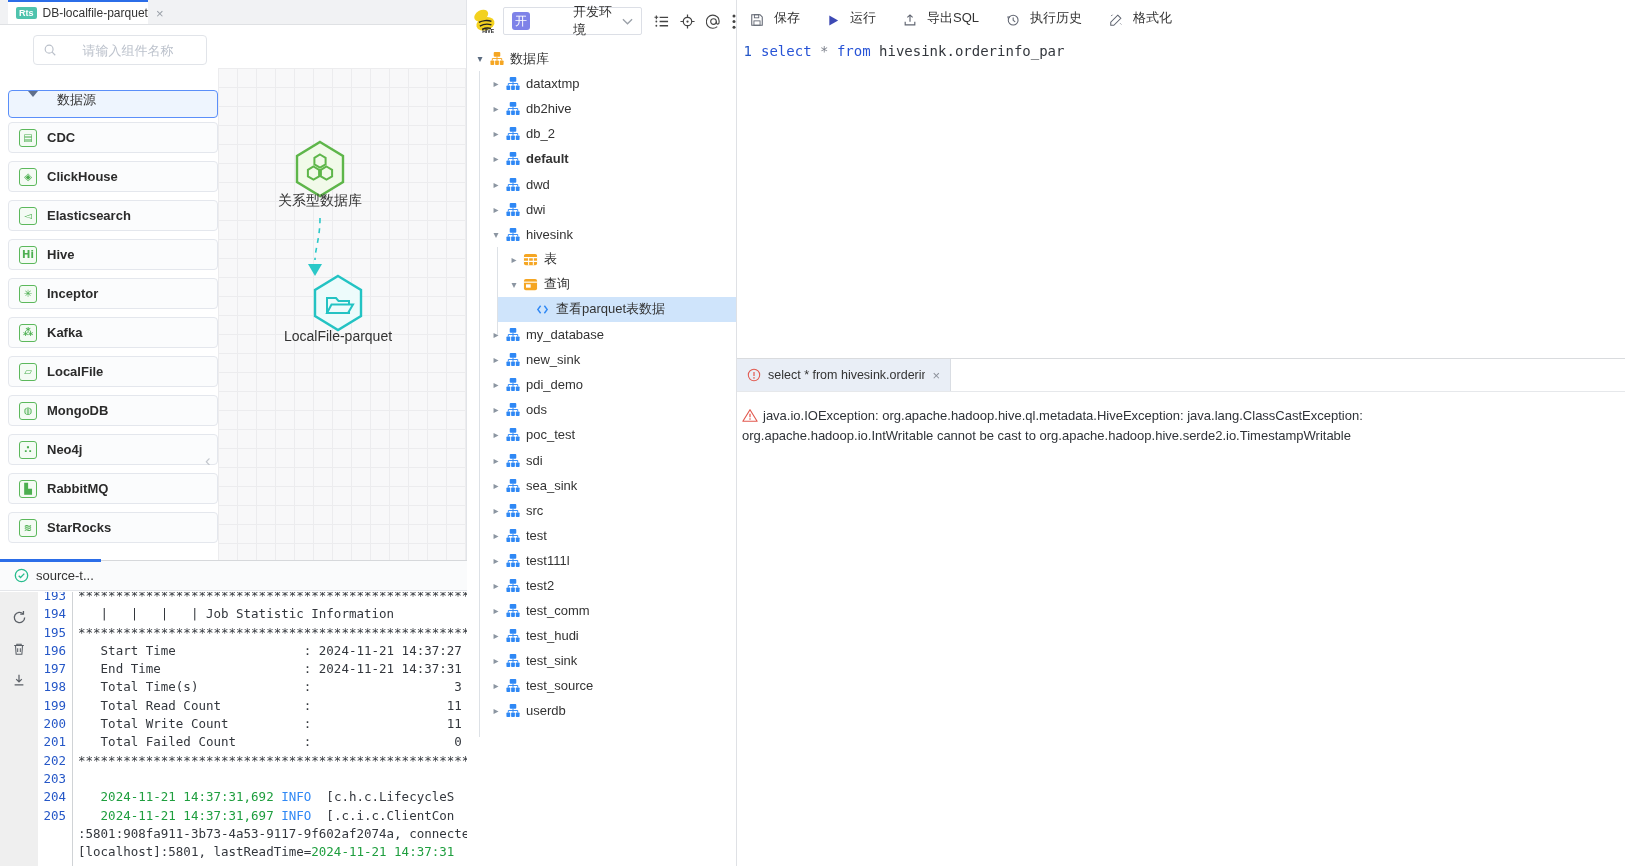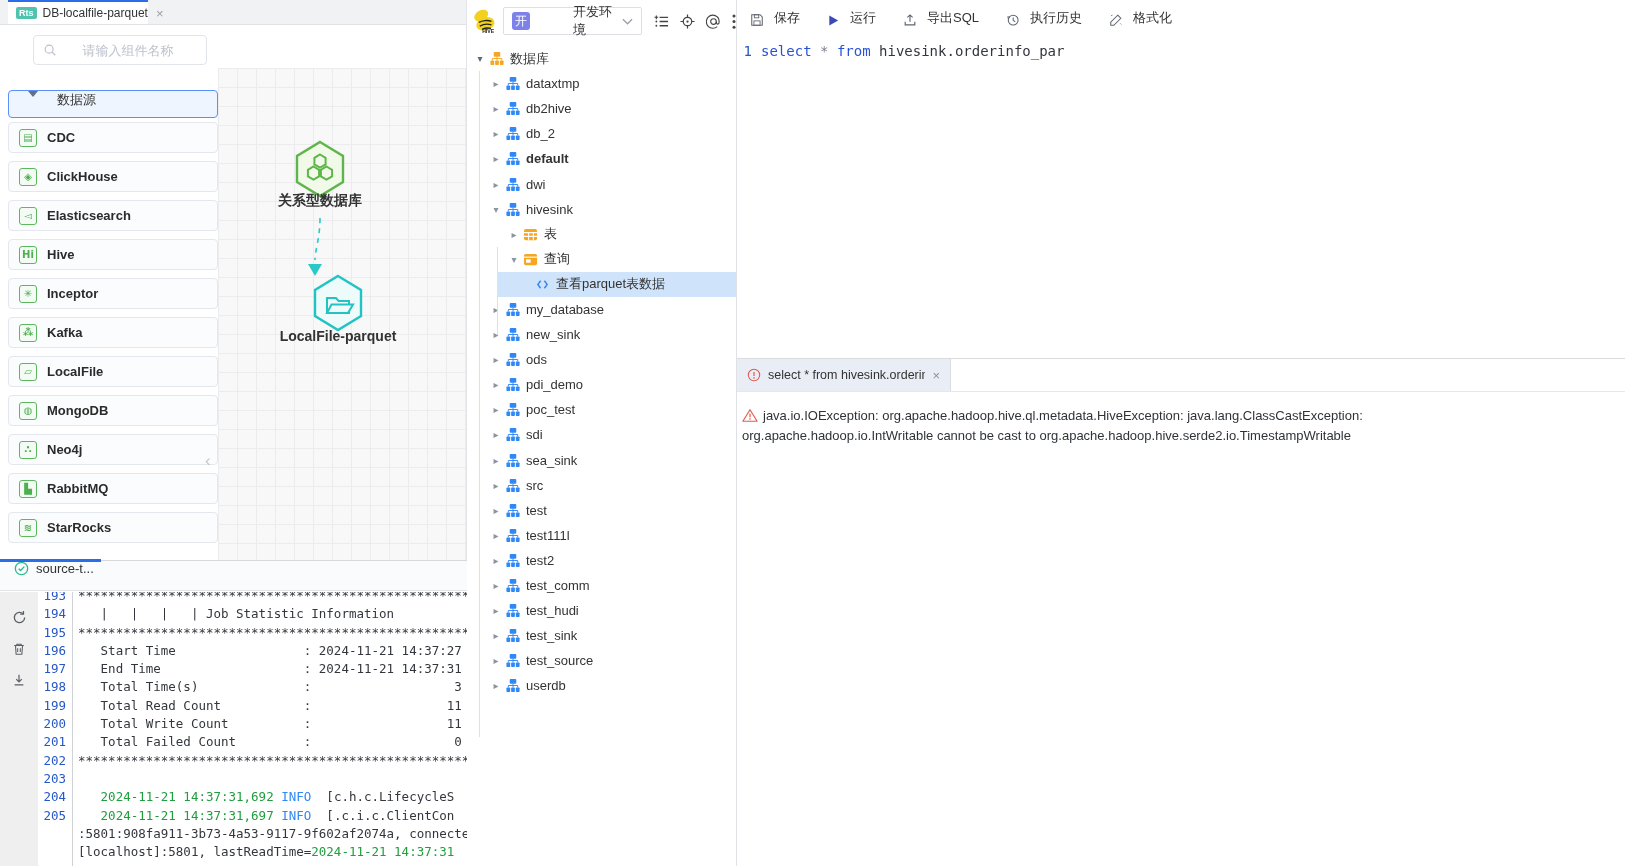--- a/index.html
+++ b/index.html
@@ -11,40 +11,40 @@
   .left-panel { position:absolute; left:0; top:0; width:467px; height:866px; border-right:1px solid #e2e4e8; background:#fff; }
   .lp-tabbar { height:25px; background:#f1f2f4; border-bottom:1px solid #dfe1e4; display:flex; }
   .lp-tab { margin-left:8px; width:140px; background:#fff; border-top:2px solid #2b6de8; display:flex; align-items:center; gap:6px; padding:0 8px; }
   .lp-tab-badge { background:#4fc3ad; color:#fff; font-size:9px; border-radius:2px; padding:1px 3px; font-weight:bold; }
   .lp-tab-title { font-size:12px; color:#333; white-space:nowrap; }
   .lp-tab-close { color:#9aa0a8; font-size:13px; margin-left:2px; cursor:pointer; }
 
   .lp-canvas { position:absolute; left:218px; top:68px; width:248px; height:492px; background-color:#f8f8f9;
     background-image:linear-gradient(#ececee 1px, transparent 1px), linear-gradient(90deg,#ececee 1px, transparent 1px);
     background-size:19px 19px; }
-  .node-label { position:absolute; width:130px; text-align:center; font-size:14px; color:#333;font-weight:bold; }
+  .node-label { position:absolute; width:130px; text-align:center; font-size:14px; color:#333; }
 
   .lp-search { position:absolute; left:33px; top:35px; width:174px; height:30px; border:1px solid #e1e4e9; border-radius:4px; background:#fff; display:flex; align-items:center; padding:0 9px; gap:6px; }
   .lp-search input { border:none; outline:none; width:130px; font-size:13px; color:#333; font-family:"Liberation Sans",sans-serif;text-align:center; }
   .lp-search input::placeholder { color:#bcc2cc; }
 
   .lp-section-header { position:absolute; left:8px; top:90px; width:210px; height:28px; border:1px solid #5b8ff9; background:#eef5fe; border-radius:4px; display:flex; align-items:flex-start; padding-left:19px; gap:19px; }
   .caret-down { width:0; height:0; border-left:5px solid transparent; border-right:5px solid transparent; border-top:6px solid #61708a; }
   .lp-section-label { font-size:13px; color:#333; }
 
   .lp-items { position:absolute; left:8px; top:122px; width:210px; display:flex; flex-direction:column; gap:8px; }
   .lp-item { height:31px; background:#fbfcfd; border:1px solid #e4e7ed; border-radius:4px; display:flex; align-items:center; padding:0 10px; gap:10px; cursor:grab; }
   .lp-item-icon { width:18px; height:18px; border:1px solid #5cb85c; border-radius:3px; color:#4caf50; font-size:10px; line-height:16px; text-align:center; background:#f4fbf4; font-weight:bold; font-family:"DejaVu Sans",sans-serif; flex:none; }
   .lp-item-label { font-size:13px; color:#2b2b2b; font-weight:600; }
   .lp-collapse { position:absolute; left:205px; top:451px; color:#c3c7cd; font-size:17px; }
 
   
   .lp-log { position:absolute; left:0; top:560px; width:467px; height:306px; border-top:1px solid #d6d8db; background:#fff; }
   .lp-log-accent { position:absolute; left:0; top:-2px; width:101px; height:3px; background:#2b6de8; }
-  .lp-log-tabs { height:30px; background:#fafbfc; border-bottom:1px solid #e4e6ea; display:flex; align-items:flex-start; padding-left:14px; gap:7px; }
+  .lp-log-tabs { height:30px; background:#fafbfc; border-bottom:1px solid #e4e6ea; display:flex; align-items:center; padding-left:14px; gap:7px; }
   .lp-log-tab-label { font-size:13px; color:#333; }
   .lp-log-body { position:absolute; left:0; top:31px; right:0; bottom:0; overflow:hidden; }
   .lp-log-gutterbar { position:absolute; left:0; top:0; bottom:0; width:38px; background:#efefef; display:flex; flex-direction:column; align-items:center; padding-top:18px; gap:17px; z-index:3; }
   .lp-log-gutterbar span { cursor:pointer; line-height:0; }
   .lp-log-lines { position:absolute; left:38px; top:-5px; right:0; font-family:"DejaVu Sans Mono",monospace; font-size:12.5px; line-height:18.3px; color:#33373d; }
   .lp-log-vline { position:absolute; left:72px; top:0; bottom:0; border-left:1px solid #d0d3d6; z-index:2; }
   .log-row { display:flex; }
   .log-no { width:28px; flex:none; text-align:right; color:#2557c7; }
   .log-text { white-space:pre; padding-left:12px; }
   .tk-g { color:#1e9e3e; } .tk-b { color:#2f88f5; } .tk-d { color:#33373d; }
@@ -427,20 +427,33 @@
               <rect x="4.5" y="1" width="7" height="5" rx="1" fill="#2f88f5"></rect>
               <path d="M8 6v2M3 10V8h10v2M8 8v2" stroke="#2f88f5" fill="none"></path>
               <rect x="1" y="10" width="4" height="5" rx="0.8" fill="#2f88f5"></rect>
               <rect x="6" y="10" width="4" height="5" rx="0.8" fill="#2f88f5"></rect>
               <rect x="11" y="10" width="4" height="5" rx="0.8" fill="#2f88f5"></rect>
             </svg>
           </span>
           <span class="t-label">default</span>
         </div>
 
+        <div class="tree-row d1 collapsed">
+          <span class="arrow"></span>
+          <span class="t-icon">
+            <svg viewBox="0 0 16 16" width="16" height="15">
+              <rect x="4.5" y="1" width="7" height="5" rx="1" fill="#2f88f5"></rect>
+              <path d="M8 6v2M3 10V8h10v2M8 8v2" stroke="#2f88f5" fill="none"></path>
+              <rect x="1" y="10" width="4" height="5" rx="0.8" fill="#2f88f5"></rect>
+              <rect x="6" y="10" width="4" height="5" rx="0.8" fill="#2f88f5"></rect>
+              <rect x="11" y="10" width="4" height="5" rx="0.8" fill="#2f88f5"></rect>
+            </svg>
+          </span>
+          <span class="t-label">dwd</span>
+        </div>
 
         <div class="tree-row d1 collapsed">
           <span class="arrow"></span>
           <span class="t-icon">
             <svg viewBox="0 0 16 16" width="16" height="15">
               <rect x="4.5" y="1" width="7" height="5" rx="1" fill="#2f88f5"></rect>
               <path d="M8 6v2M3 10V8h10v2M8 8v2" stroke="#2f88f5" fill="none"></path>
               <rect x="1" y="10" width="4" height="5" rx="0.8" fill="#2f88f5"></rect>
               <rect x="6" y="10" width="4" height="5" rx="0.8" fill="#2f88f5"></rect>
               <rect x="11" y="10" width="4" height="5" rx="0.8" fill="#2f88f5"></rect>
@@ -529,35 +542,35 @@
           <span class="arrow"></span>
           <span class="t-icon">
             <svg viewBox="0 0 16 16" width="16" height="15">
               <rect x="4.5" y="1" width="7" height="5" rx="1" fill="#2f88f5"></rect>
               <path d="M8 6v2M3 10V8h10v2M8 8v2" stroke="#2f88f5" fill="none"></path>
               <rect x="1" y="10" width="4" height="5" rx="0.8" fill="#2f88f5"></rect>
               <rect x="6" y="10" width="4" height="5" rx="0.8" fill="#2f88f5"></rect>
               <rect x="11" y="10" width="4" height="5" rx="0.8" fill="#2f88f5"></rect>
             </svg>
           </span>
+          <span class="t-label">pdi_demo</span>
+        </div>
+
+        <div class="tree-row d1 collapsed">
+          <span class="arrow"></span>
+          <span class="t-icon">
+            <svg viewBox="0 0 16 16" width="16" height="15">
+              <rect x="4.5" y="1" width="7" height="5" rx="1" fill="#2f88f5"></rect>
+              <path d="M8 6v2M3 10V8h10v2M8 8v2" stroke="#2f88f5" fill="none"></path>
+              <rect x="1" y="10" width="4" height="5" rx="0.8" fill="#2f88f5"></rect>
+              <rect x="6" y="10" width="4" height="5" rx="0.8" fill="#2f88f5"></rect>
+              <rect x="11" y="10" width="4" height="5" rx="0.8" fill="#2f88f5"></rect>
+            </svg>
+          </span>
           <span class="t-label">ods</span>
-        </div>
-
-        <div class="tree-row d1 collapsed">
-          <span class="arrow"></span>
-          <span class="t-icon">
-            <svg viewBox="0 0 16 16" width="16" height="15">
-              <rect x="4.5" y="1" width="7" height="5" rx="1" fill="#2f88f5"></rect>
-              <path d="M8 6v2M3 10V8h10v2M8 8v2" stroke="#2f88f5" fill="none"></path>
-              <rect x="1" y="10" width="4" height="5" rx="0.8" fill="#2f88f5"></rect>
-              <rect x="6" y="10" width="4" height="5" rx="0.8" fill="#2f88f5"></rect>
-              <rect x="11" y="10" width="4" height="5" rx="0.8" fill="#2f88f5"></rect>
-            </svg>
-          </span>
-          <span class="t-label">pdi_demo</span>
         </div>
 
         <div class="tree-row d1 collapsed">
           <span class="arrow"></span>
           <span class="t-icon">
             <svg viewBox="0 0 16 16" width="16" height="15">
               <rect x="4.5" y="1" width="7" height="5" rx="1" fill="#2f88f5"></rect>
               <path d="M8 6v2M3 10V8h10v2M8 8v2" stroke="#2f88f5" fill="none"></path>
               <rect x="1" y="10" width="4" height="5" rx="0.8" fill="#2f88f5"></rect>
               <rect x="6" y="10" width="4" height="5" rx="0.8" fill="#2f88f5"></rect>

